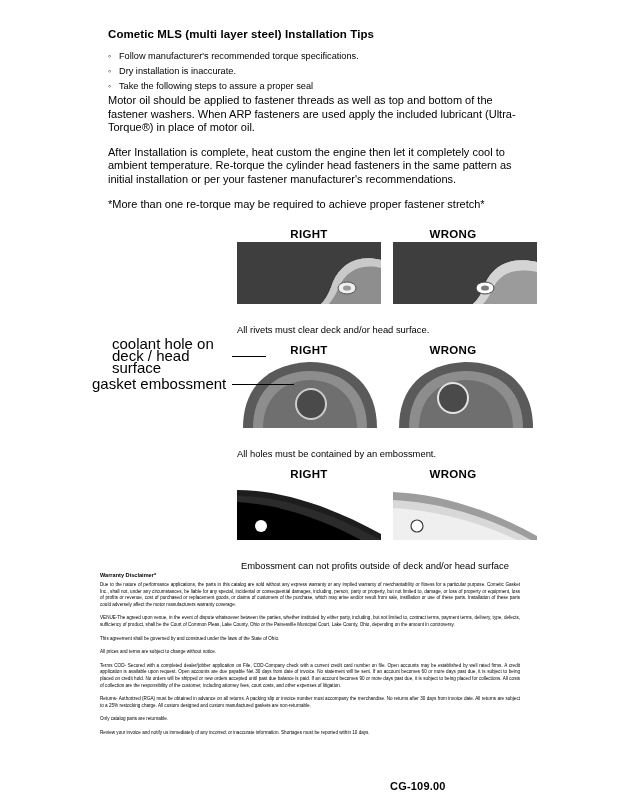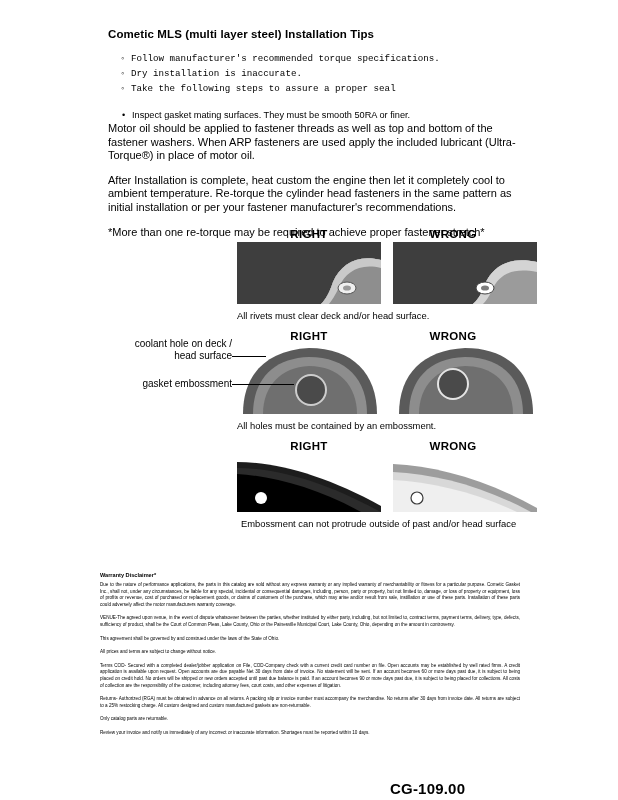--- a/index.html
+++ b/index.html
@@ -29,23 +29,22 @@
     width: 420px;
   }
   h1.title {
     font-size: 11.5px;
     font-weight: bold;
     margin: 0 0 9px 0;
     letter-spacing: 0.1px;
   }
   ul.bullets {
     list-style: none;
-    margin: 12px;
+    margin: 0;
     padding: 0;
-    font-family: Liberation Mono, monospace;
   }
   ul.bullets > li {
     font-size: 9.2px;
     line-height: 14px;
     margin: 0 0 1px 0;
     padding-left: 11px;
     position: relative;
   }
   ul.bullets > li::before {
     content: "\25E6";
@@ -116,31 +115,30 @@
     height: 62px;
     background: #ffffff;
     border: 0;
     overflow: hidden;
     position: relative;
   }
   .fig-img.tall { height: 70px; }
   .fig-img.short { height: 58px; }
   .fig-caption {
     font-size: 9.4px;
-    margin-top: 6px;
+    margin-top: 20px;
     line-height: 12px;
   }
   .fig-caption.indent { margin-left: 4px; }
 
   
   .callout {
     position: absolute;
-    font-size: 10px;
+    font-size: 15px;
     line-height: 12px;
-    text-align: right;
   }
   .callout-1 { left: 112px; top: 338px; width: 120px; }
   .callout-2 { left: 92px; top: 378px; width: 140px; }
   .leader {
     position: absolute;
     height: 1px;
     background: #000;
   }
 
   
@@ -158,40 +156,39 @@
   .warranty p {
     font-size: 4.6px;
     line-height: 6.6px;
     margin: 0 0 7px 0;
     text-align: justify;
   }
   .docnum {
     position: absolute;
     left: 390px;
     top: 780px;
-    font-size: 15px;
+    font-size: 11px;
     font-weight: bold;
     letter-spacing: 0.2px;
   }
 </style>
 </head>
 <body>
 
 <div class="page">
 
   <div class="content">
     <h1 class="title">Cometic MLS (multi layer steel) Installation Tips</h1>
 
     <ul class="bullets">
       <li>Follow manufacturer's recommended torque specifications.</li>
       <li>Dry installation is inaccurate.</li>
       <li>Take the following steps to assure a proper seal</li>
     </ul>
     <ul class="sub">
-      <li>Inspect gasket mating surfaces.  They must be smooth 50RA or finer.</li>
     </ul>
 
     <p class="body">Motor oil should be applied to fastener threads as well as top and bottom of the fastener washers.  When ARP fasteners are used apply the included lubricant (Ultra-Torque®) in place of motor oil.</p>
     <p class="body">After Installation is complete, heat custom the engine then let it completely cool to ambient temperature. Re-torque the cylinder head fasteners in the same pattern as initial installation or per your fastener manufacturer's recommendations.</p>
     <p class="body last">*More than one re-torque may be required to achieve proper fastener stretch*</p>
   </div>
 
   <div class="figures">
 
     <div class="fig-block">
@@ -272,21 +269,21 @@
         <div class="fig-img short">
           <svg width="144" height="58" viewBox="0 0 144 58">
             <rect x="0" y="0" width="144" height="58" fill="#ffffff"></rect>
             <path d="M0 10 C44 12 94 26 144 54 L144 58 L0 58 Z" fill="#9d9d9d"></path>
             <path d="M0 18 C42 20 90 32 138 58 L0 58 Z" fill="#d8d8d8"></path>
             <path d="M0 26 C38 28 82 38 124 58 L0 58 Z" fill="#efefef"></path>
             <circle cx="24" cy="44" r="6" fill="#ffffff" stroke="#3a3a3a" stroke-width="1.2"></circle>
           </svg>
         </div>
       </div>
-      <div class="fig-caption indent">Embossment can not protrude outside of past and/or head surface</div>
+      <div class="fig-caption indent">Embossment can not profits outside of deck and/or head surface</div>
     </div>
   </div>
 
   <div class="callout callout-1">coolant hole on deck / head surface</div>
   <div class="leader" style="left:232px; top:356px; width:34px;"></div>
   <div class="callout callout-2">gasket embossment</div>
   <div class="leader" style="left:232px; top:384px; width:62px;"></div>
 
   <div class="warranty">
     <h3>Warranty Disclaimer*</h3>

